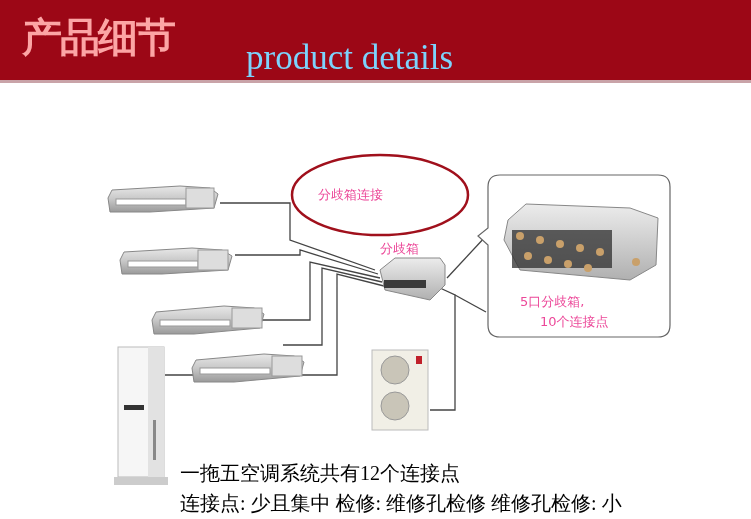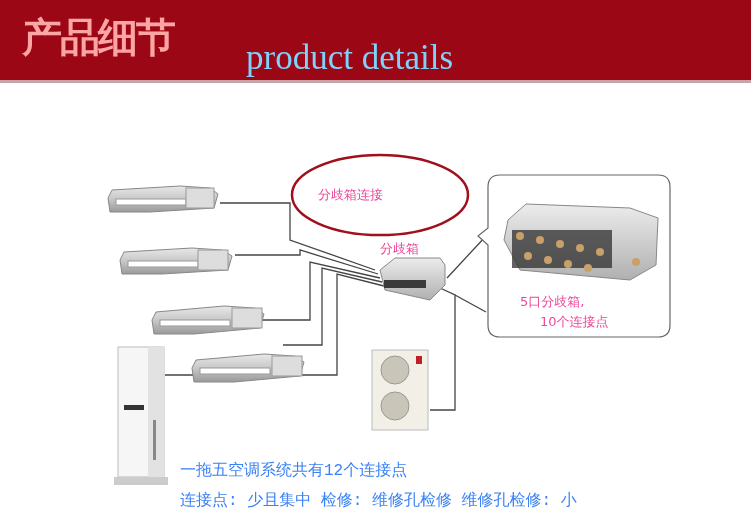--- a/index.html
+++ b/index.html
@@ -2,21 +2,21 @@
 <html><head>
 <meta charset="utf-8">
 <style>
   html,body{margin:0;padding:0;background:#fff;}
   body{width:751px;height:519px;position:relative;overflow:hidden;font-family:"DejaVu Sans",sans-serif;}
   .banner{position:absolute;left:0;top:0;width:751px;height:80px;background:#9c0716;border-bottom:3px solid #c9a3a8;}
   .banner-cn{position:absolute;left:22px;top:10px;color:#fca5a5;font-family:"DejaVu Serif",serif;font-weight:bold;font-size:40px;letter-spacing:-2px;}
   .banner-en{position:absolute;left:246px;top:38px;color:#7dd3fc;font-family:"Liberation Serif",serif;font-size:35px;}
   svg{position:absolute;left:0;top:0;}
   .lbl{position:absolute;color:#ec4899;font-size:13px;font-family:"DejaVu Sans",sans-serif;}
-  .caption{position:absolute;color:#3b82f6;font-size:16px;font-family:Liberation Mono, monospace;white-space:nowrap;}
+  .caption{position:absolute;color:#000000;font-size:20px;font-family:Liberation Serif, serif;white-space:nowrap;}
 </style>
 </head>
 <body>
 
 <div class="banner">
   <span class="banner-cn">产品细节</span>
   <span class="banner-en">product details</span>
 </div>
 
 <svg width="751" height="519">

